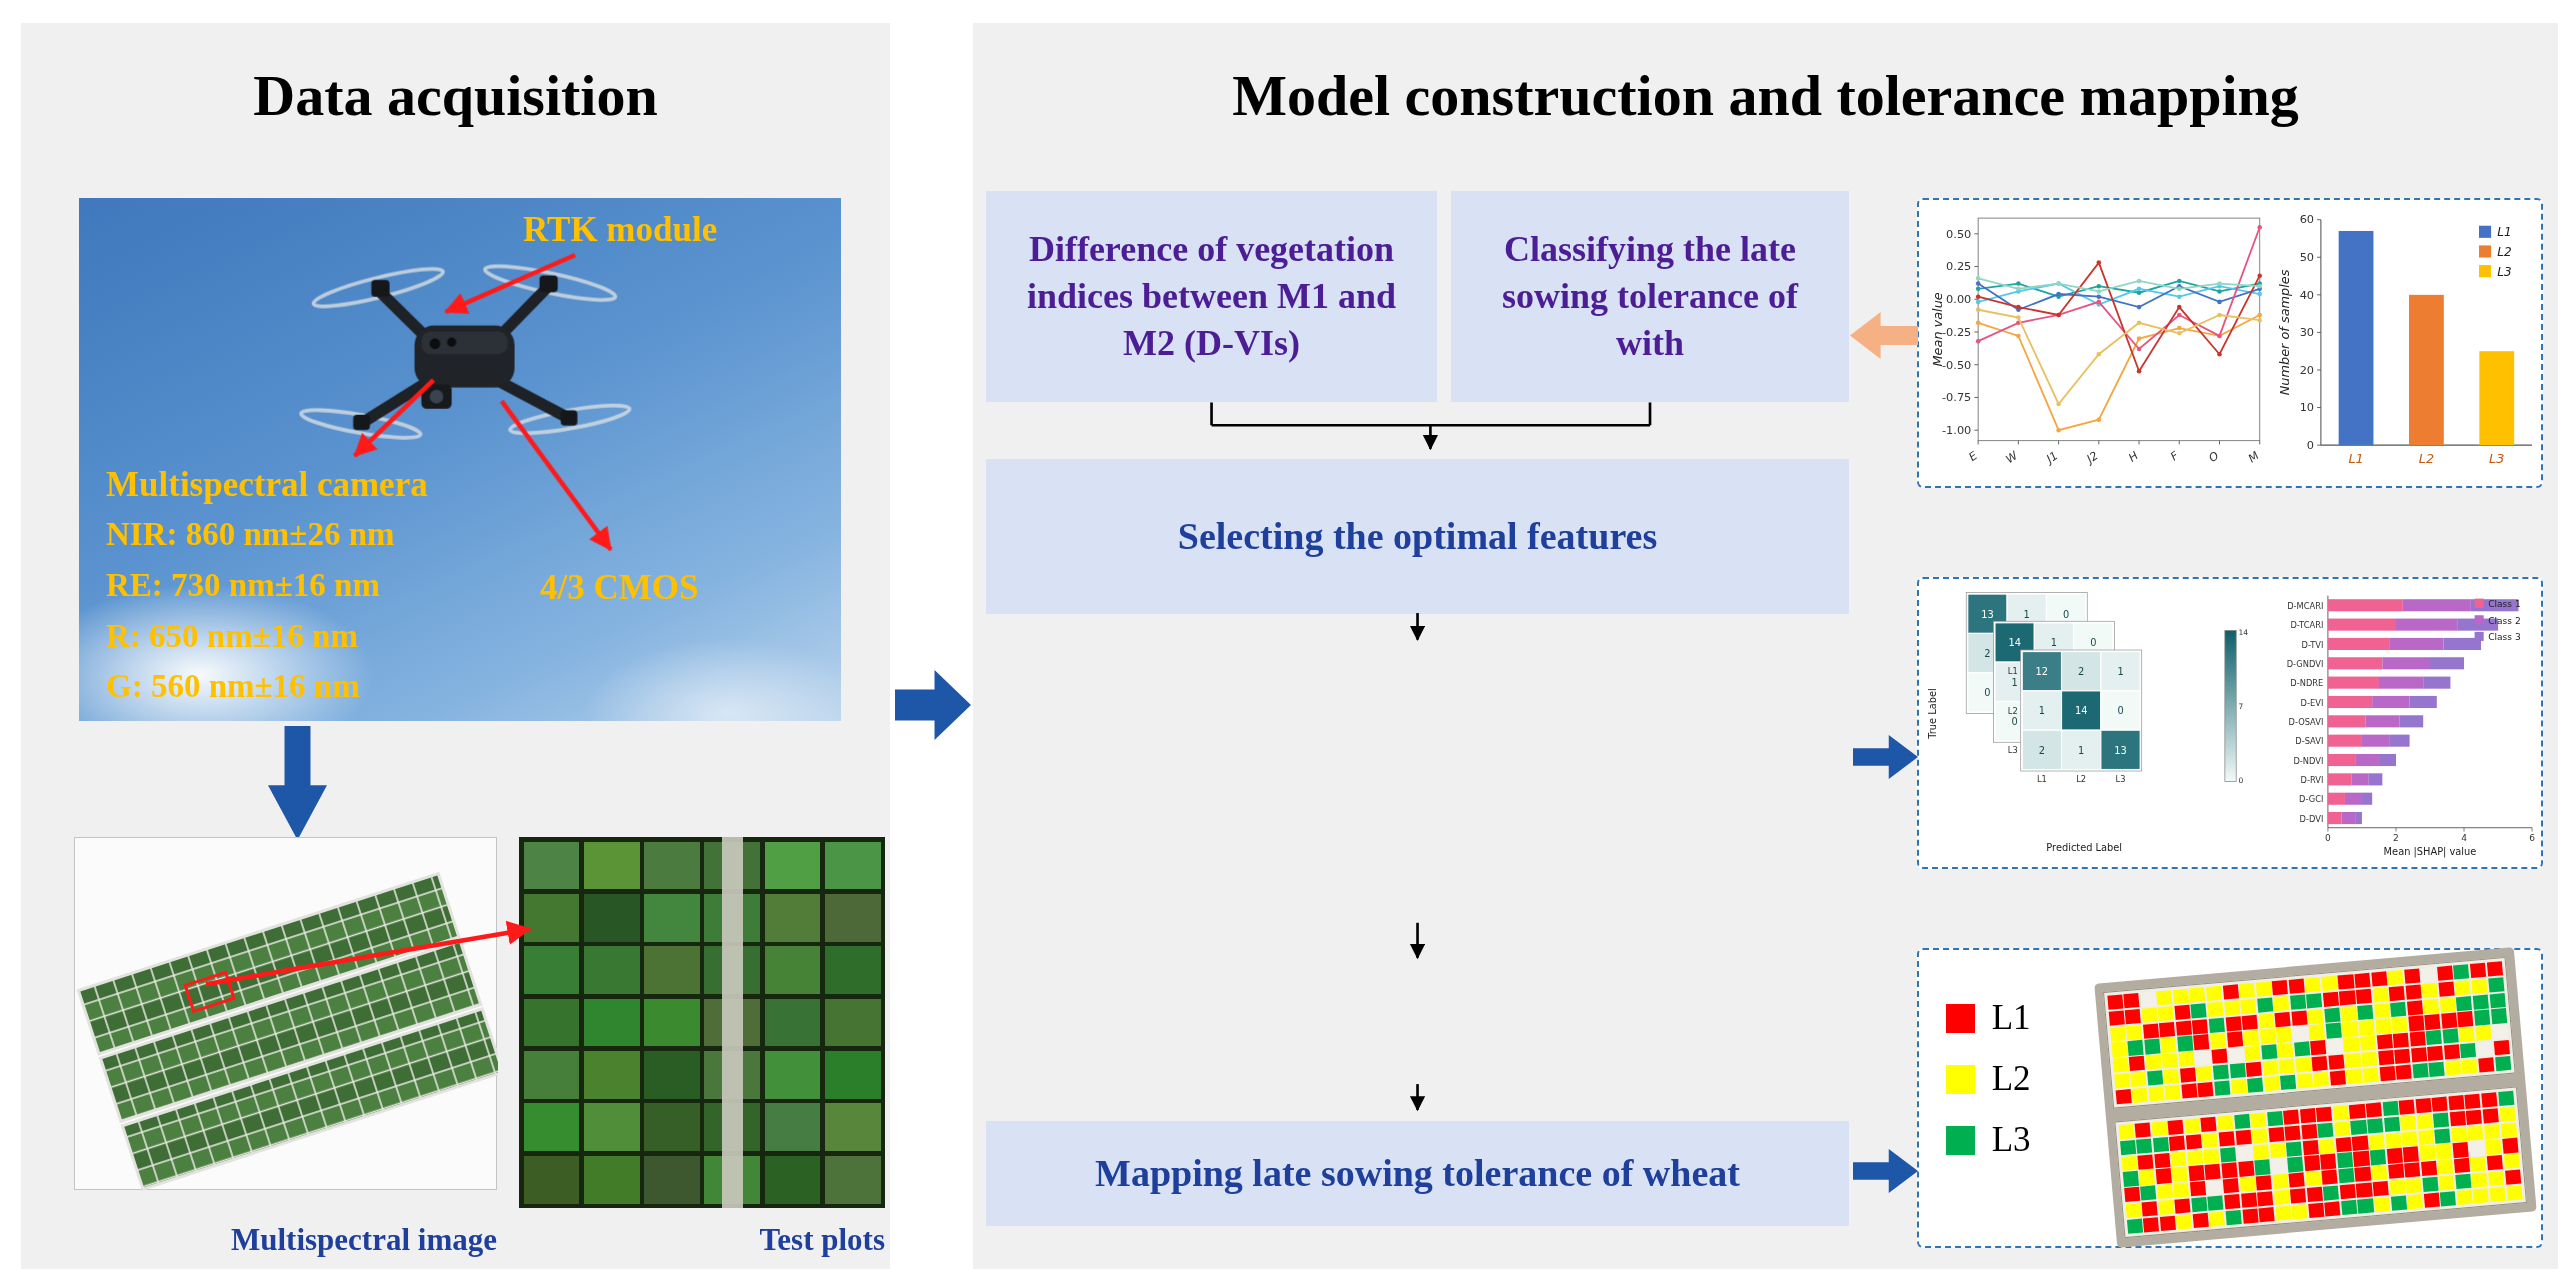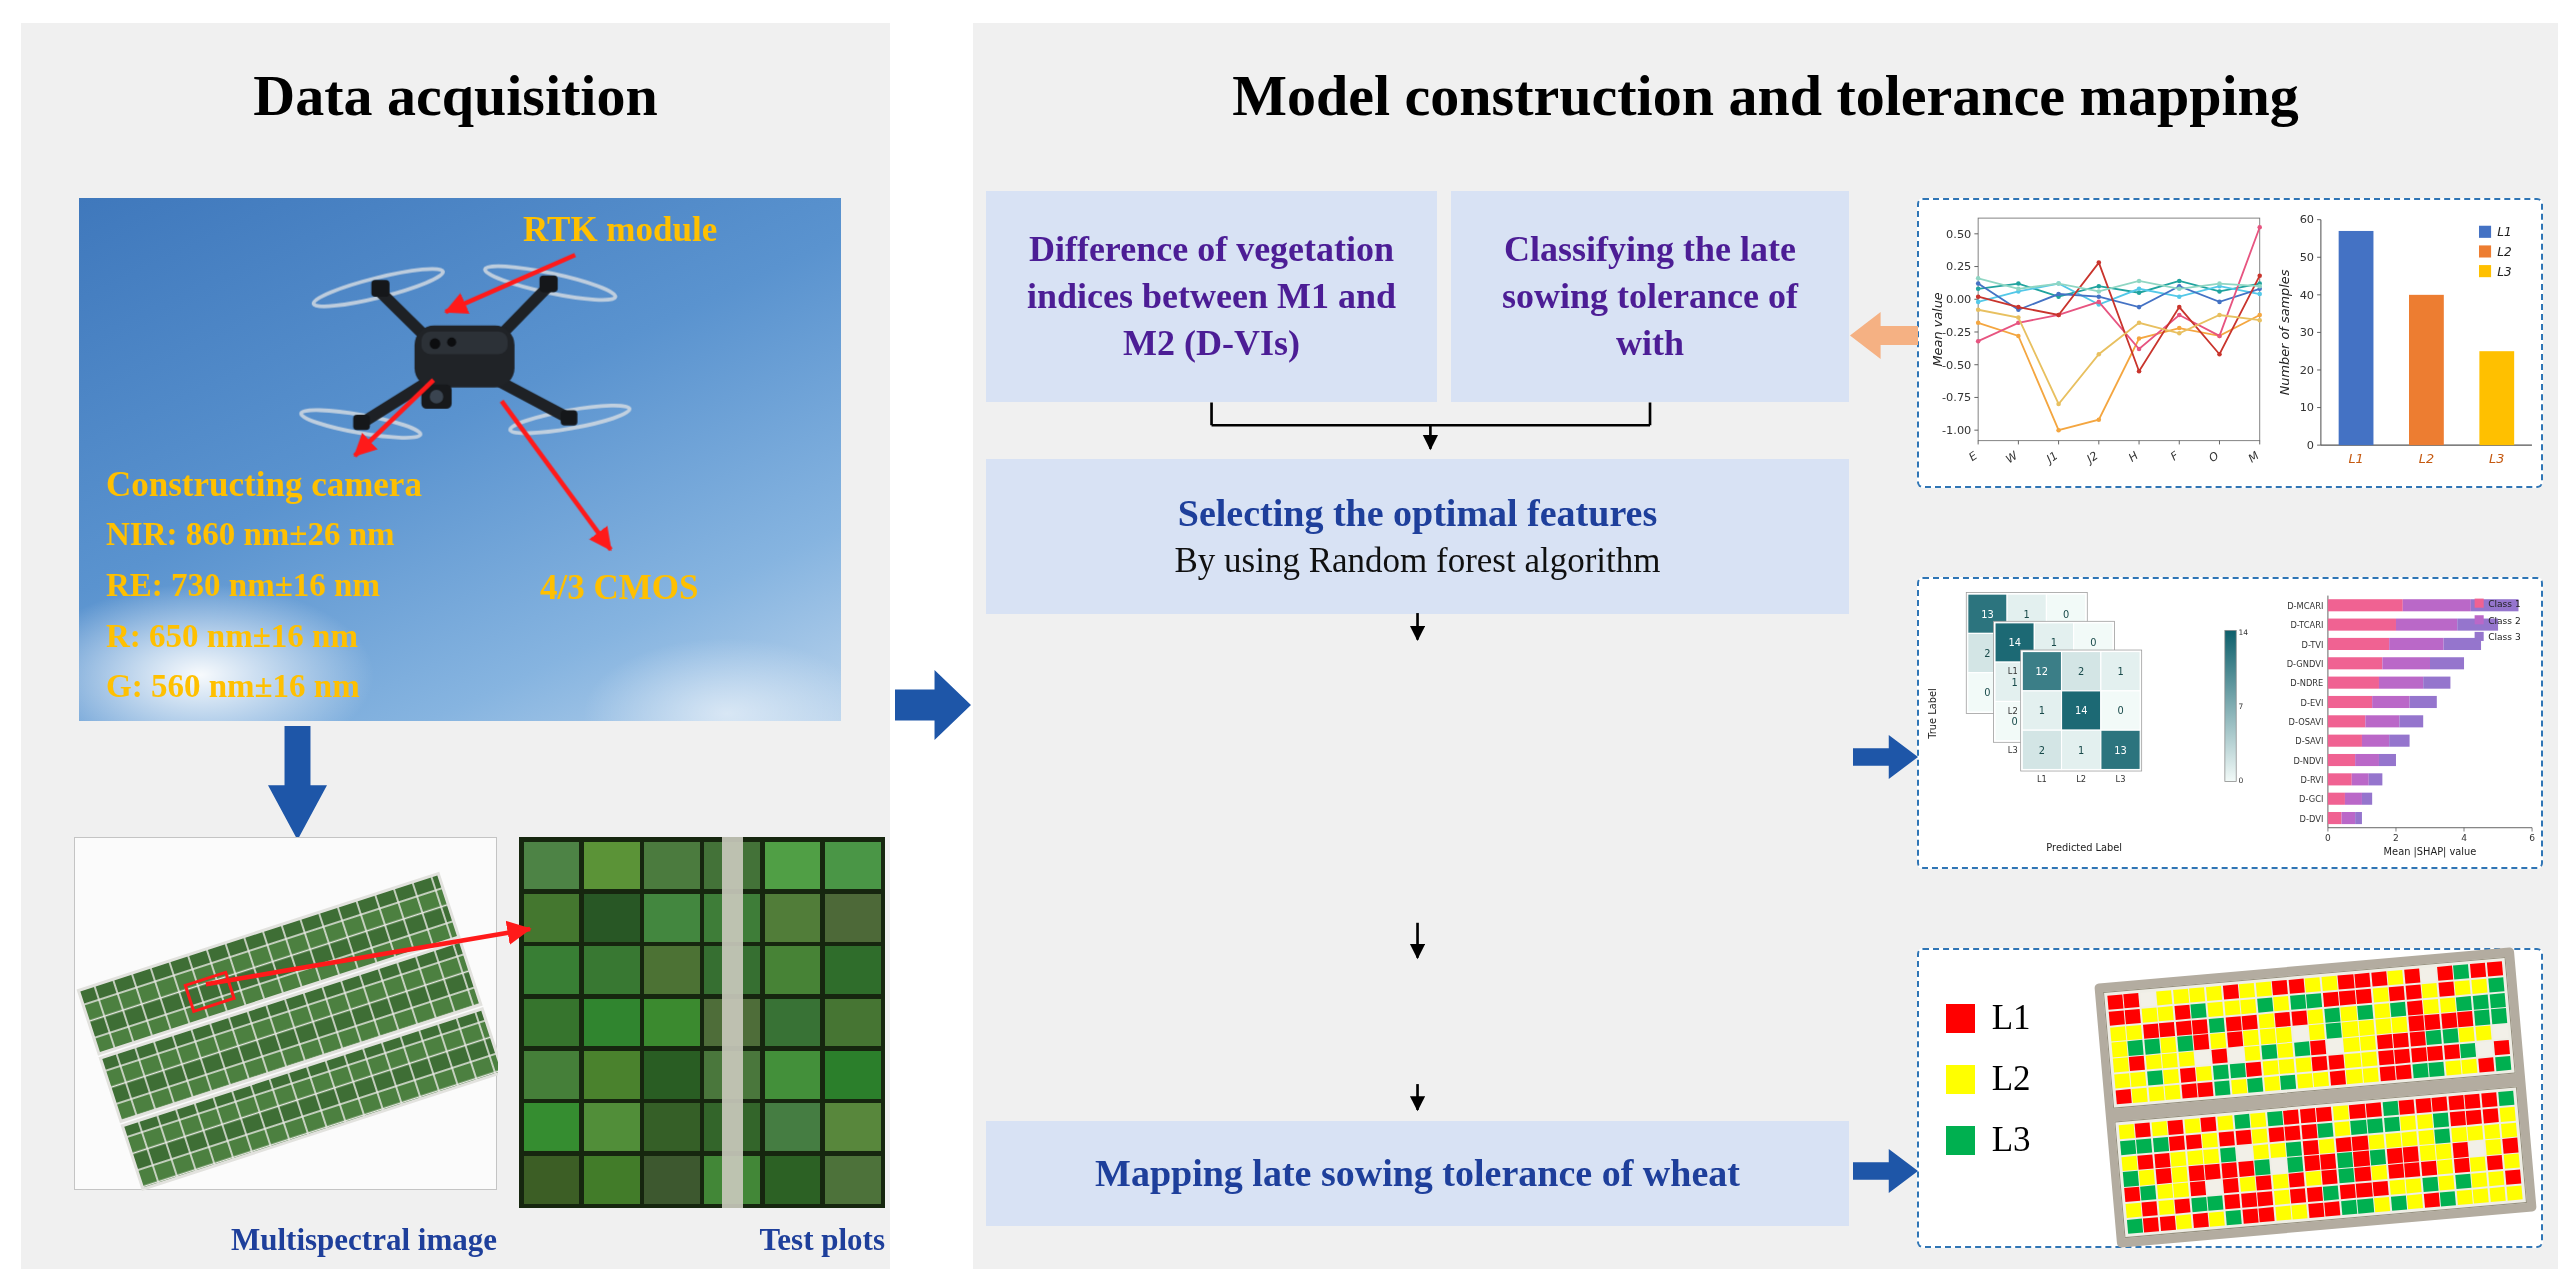--- a/index.html
+++ b/index.html
@@ -126,21 +126,21 @@
       <rect x="452" y="246" width="40" height="32" rx="7" fill="#17191c"></rect>
       <circle cx="472" cy="262" r="9" fill="#3a4450"></circle>
 
       <g stroke="#ff1a1a" stroke-width="6">
         <line x1="655" y1="75" x2="484" y2="150" marker-end="url(#redhead1)"></line>
         <line x1="468" y1="240" x2="364" y2="340" marker-end="url(#redhead1)"></line>
         <line x1="558" y1="268" x2="702" y2="464" marker-end="url(#redhead1)"></line>
       </g>
     </svg>
     <div class="ann" id="ann-rtk">RTK module</div>
-    <div class="ann" id="ann-cam">Constructing camera</div>
+    <div class="ann" id="ann-cam">Multispectral camera</div>
     <div class="ann band" id="band0">NIR: 860 nm±26 nm</div>
     <div class="ann band" id="band1">RE: 730 nm±16 nm</div>
     <div class="ann band" id="band2">R: 650 nm±16 nm</div>
     <div class="ann band" id="band3">G: 560 nm±16 nm</div>
     <div class="ann" id="ann-cmos">4/3 CMOS</div>
   </div>
 
   <div class="blk" id="down-arrow"></div>
 
   <div id="field3d">
@@ -228,21 +228,20 @@
   <div class="panel-title">Model construction and tolerance mapping</div>
 
   <div class="box" id="box-dvi">
     <div class="bt">Difference of vegetation indices between M1 and M2 (D-VIs)</div>
   </div>
   <div class="box" id="box-classify">
     <div class="bt">Classifying the late sowing tolerance of with</div>
   </div>
   <div class="box" id="box-select">
     <div class="bt2">Selecting the optimal features</div>
-    <div class="bs">By using Random forest algorithm</div>
   </div>
   <div class="box" id="box-mapping">
     <div class="bt2">Mapping late sowing tolerance of wheat</div>
   </div>
 
   <svg class="overlay-svg" width="1585" height="1246" viewBox="0 0 2093 1645">
     <defs>
       <marker id="blackhead" markerUnits="userSpaceOnUse" markerWidth="26" markerHeight="26" refX="18" refY="10" orient="auto">
         <path d="M0,0 L20,10 L0,20 Z" fill="#000"></path>
       </marker>

